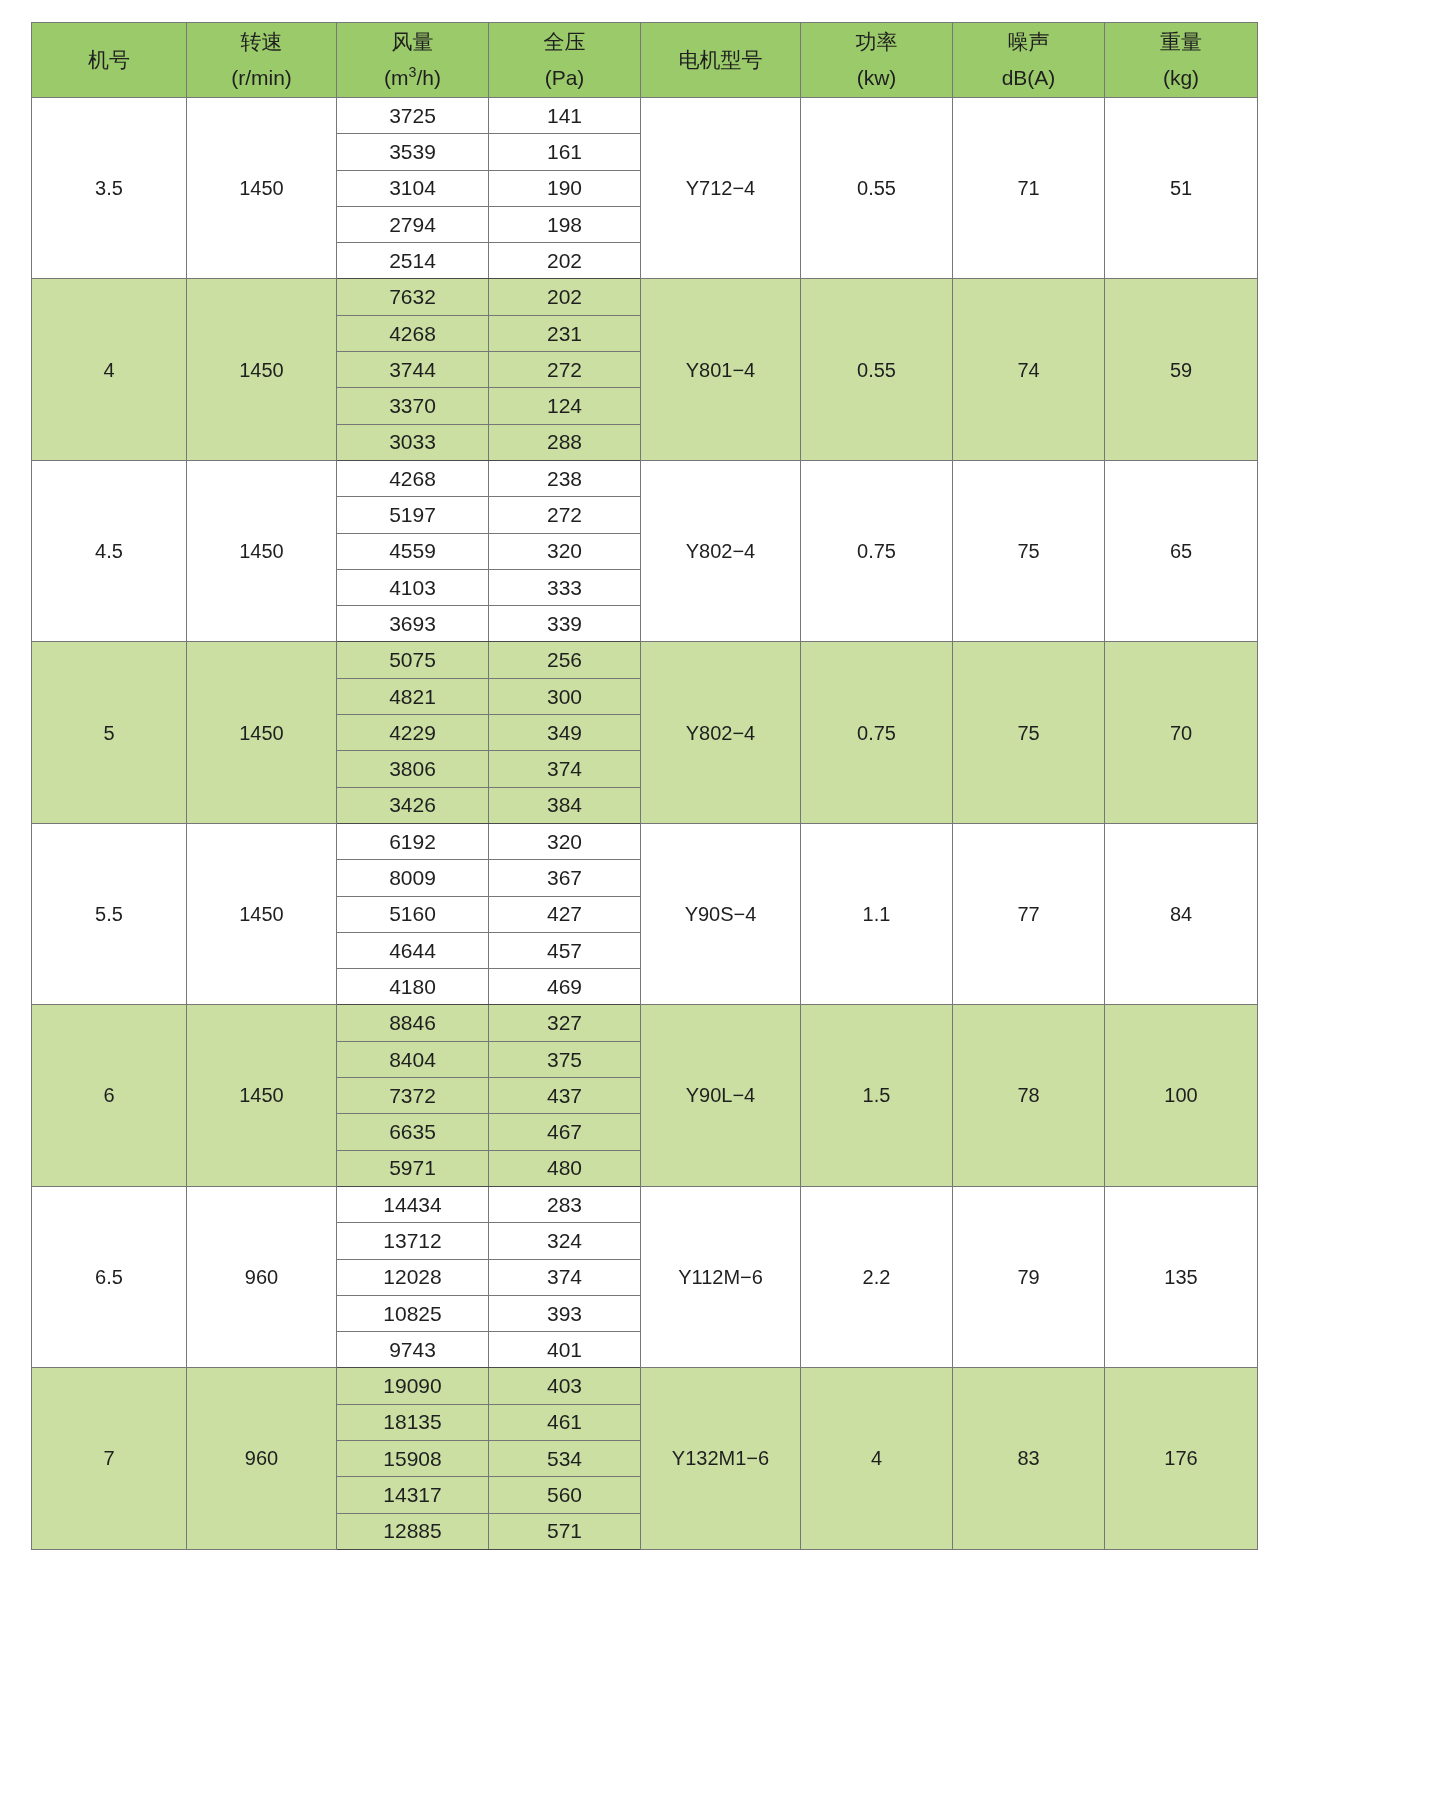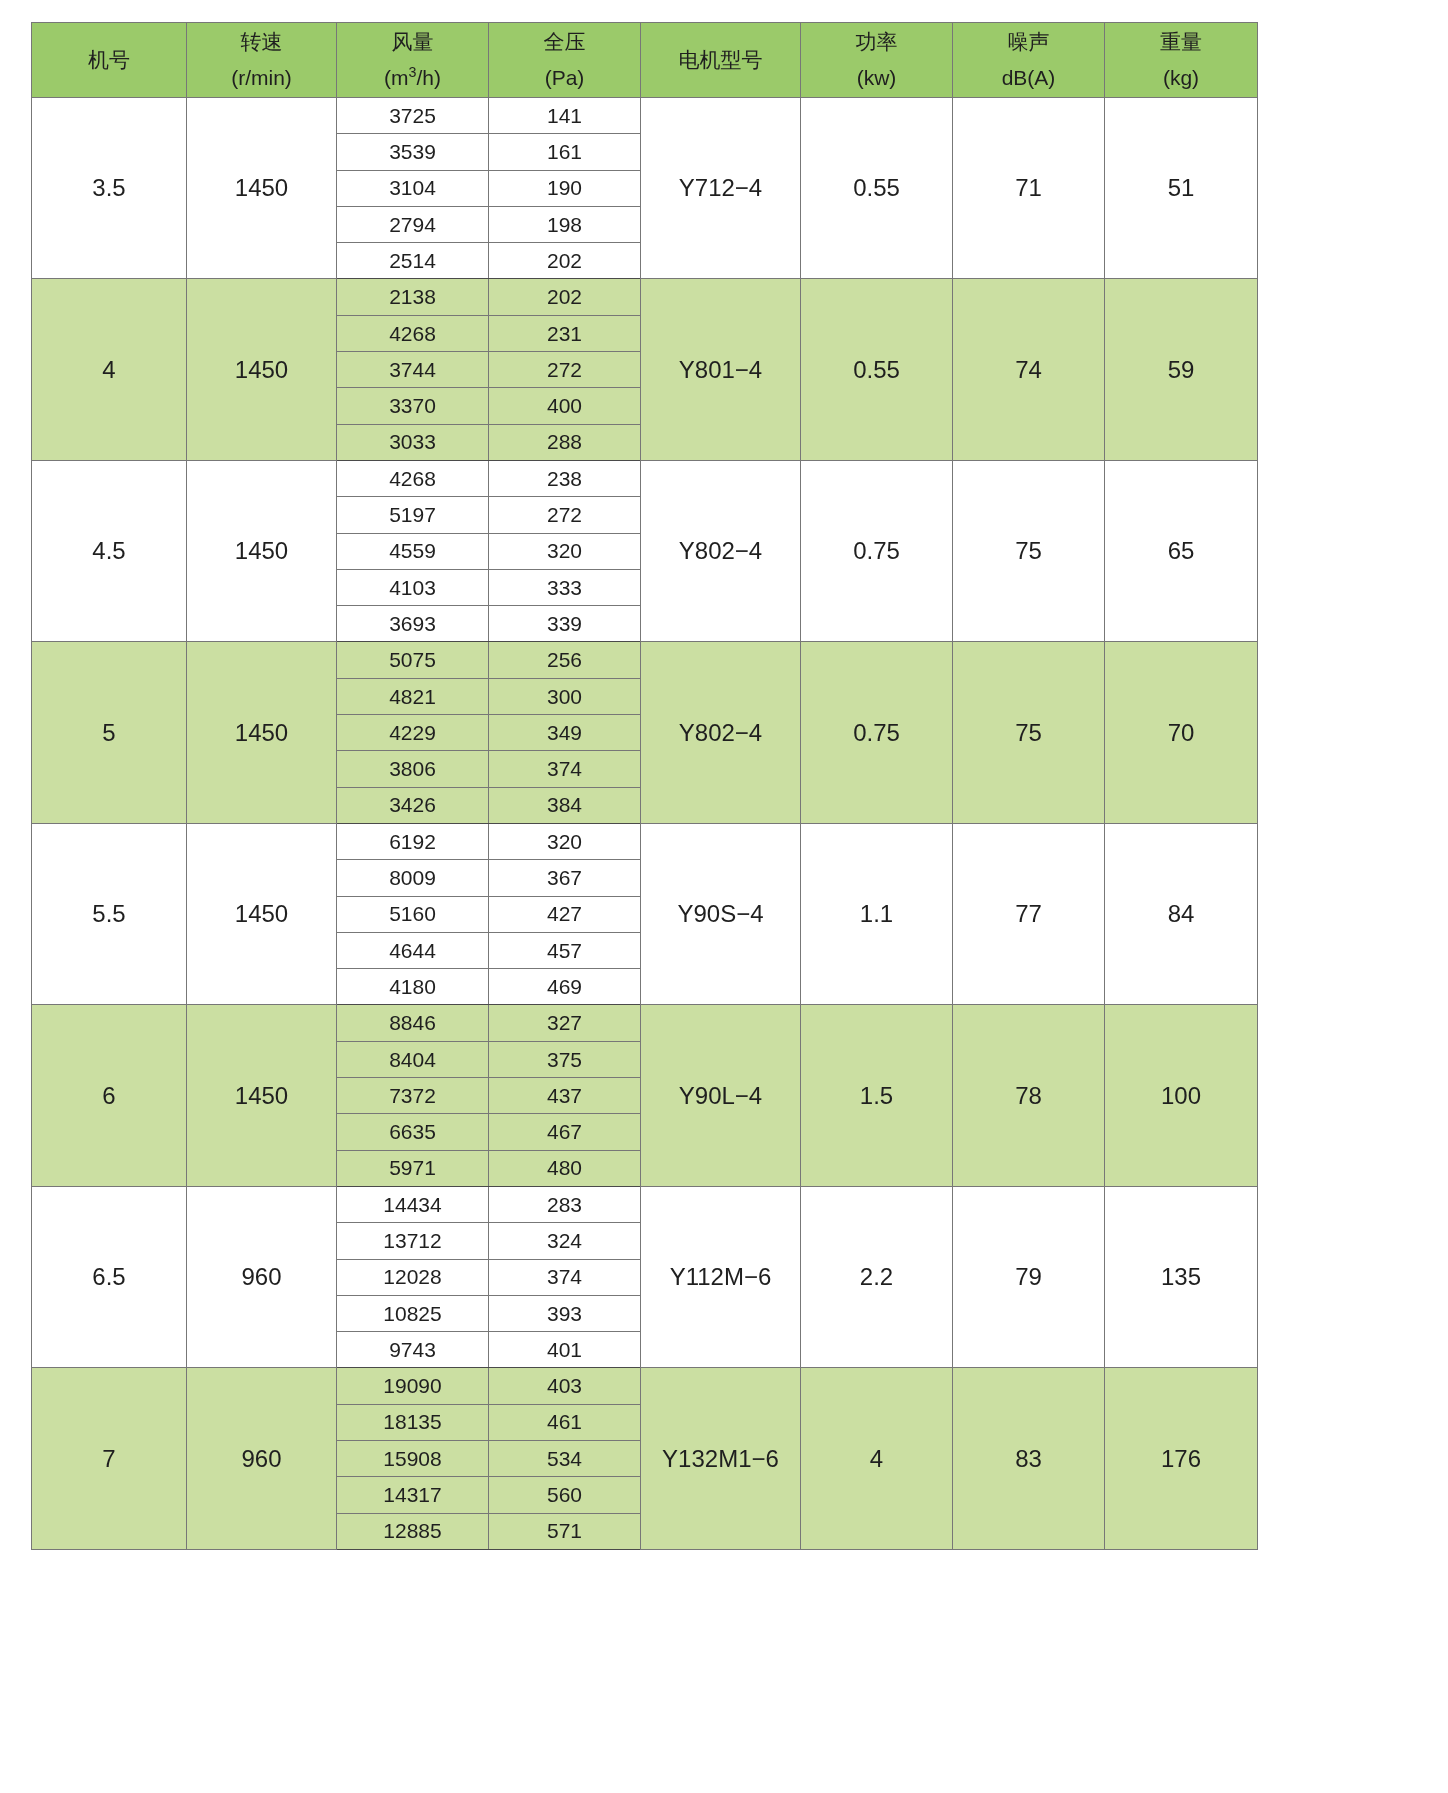--- a/index.html
+++ b/index.html
@@ -62,21 +62,21 @@
 
   sup.sup { font-size: 0.68em; vertical-align: super; line-height: 0; }
 
   tbody tr.sub { height: 36.3px; }
   tbody td.flow, tbody td.press { font-size: 21px; }
 
   tbody tr.band-green td { background: #cbdfa2; }
   tbody tr.band-white td { background: #ffffff; }
 
   tbody td.grp {
-    font-size: 24px;
+    font-size: 20px;
   }
 
   tbody tr.grp-start td.grp,
   tbody tr.grp-start td.flow,
   tbody tr.grp-start td.press {
     border-top: 1.6px solid #4a4a4a;
   }
   tbody tr.grp-last td {
     border-bottom: 1.6px solid #4a4a4a;
     margin-left: 32px;
@@ -154,38 +154,38 @@
           <td class="flow">2794</td>
           <td class="press">198</td>
         </tr>
         <tr class="sub band-white grp-last">
           <td class="flow">2514</td>
           <td class="press">202</td>
         </tr>
         <tr class="sub band-green grp-start">
           <td class="grp" rowspan="5">4</td>
           <td class="grp" rowspan="5">1450</td>
-          <td class="flow">2138</td>
+          <td class="flow">7632</td>
           <td class="press">202</td>
           <td class="grp" rowspan="5">Y801−4</td>
           <td class="grp" rowspan="5">0.55</td>
           <td class="grp" rowspan="5">74</td>
           <td class="grp" rowspan="5">59</td>
         </tr>
         <tr class="sub band-green">
           <td class="flow">4268</td>
           <td class="press">231</td>
         </tr>
         <tr class="sub band-green">
           <td class="flow">3744</td>
           <td class="press">272</td>
         </tr>
         <tr class="sub band-green">
           <td class="flow">3370</td>
-          <td class="press">400</td>
+          <td class="press">124</td>
         </tr>
         <tr class="sub band-green grp-last">
           <td class="flow">3033</td>
           <td class="press">288</td>
         </tr>
         <tr class="sub band-white grp-start">
           <td class="grp" rowspan="5">4.5</td>
           <td class="grp" rowspan="5">1450</td>
           <td class="flow">4268</td>
           <td class="press">238</td>

